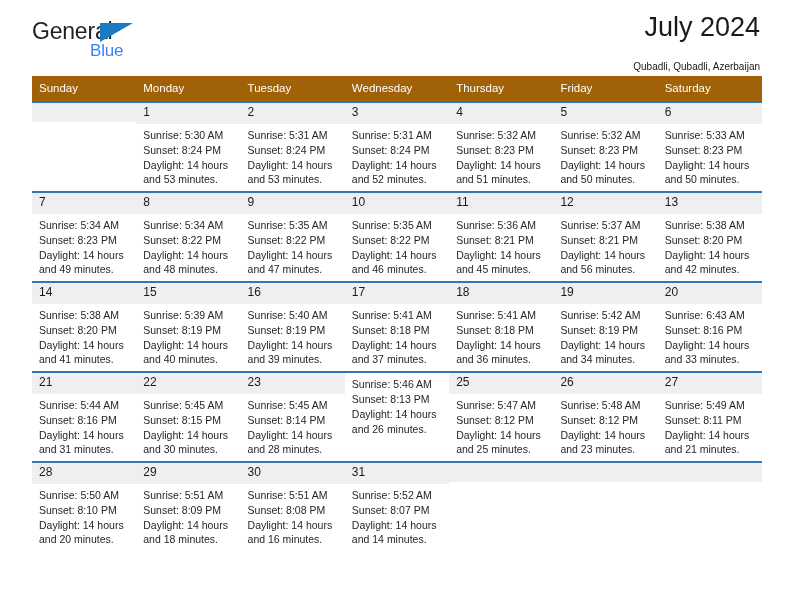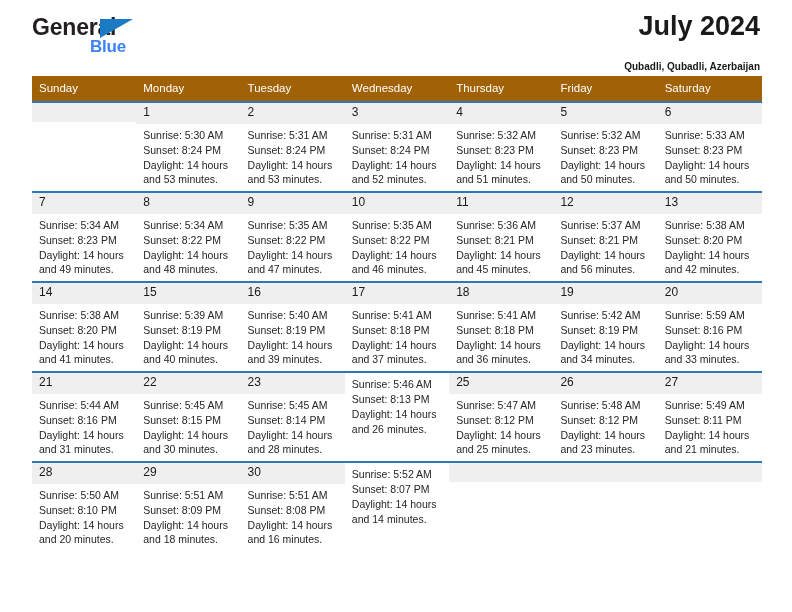--- a/index.html
+++ b/index.html
@@ -19,26 +19,25 @@
     position: relative;
     width: 792px;
     height: 612px;
     box-sizing: border-box;
     padding: 0 32px;
   }
 
   
   .header {
     display: flex;
-    align-items: center;
+    align-items: flex-end;
     justify-content: space-between;
     height: 72px;
     padding-top: 12px;
     box-sizing: border-box;
-    font-weight: bold;
   }
 
   .logo {
     position: relative;
     width: 130px;
     height: 52px;
     flex: 0 0 auto;
   }
   .logo-general {
     position: absolute;
@@ -353,21 +352,21 @@
           <div class="day-info">
             <div>Sunrise: 5:42 AM</div>
             <div>Sunset: 8:19 PM</div>
             <div>Daylight: 14 hours</div>
             <div>and 34 minutes.</div>
           </div>
         </div>
       <div class="day">
           <div class="day-num">20</div>
           <div class="day-info">
-            <div>Sunrise: 5:59 AM</div>
+            <div>Sunrise: 6:43 AM</div>
             <div>Sunset: 8:16 PM</div>
             <div>Daylight: 14 hours</div>
             <div>and 33 minutes.</div>
           </div>
         </div>
     </div>
 
     <div class="week">
       <div class="day">
           <div class="day-num">21</div>
@@ -455,20 +454,21 @@
       <div class="day">
           <div class="day-num">30</div>
           <div class="day-info">
             <div>Sunrise: 5:51 AM</div>
             <div>Sunset: 8:08 PM</div>
             <div>Daylight: 14 hours</div>
             <div>and 16 minutes.</div>
           </div>
         </div>
       <div class="day">
+          <div class="day-num">31</div>
           <div class="day-info">
             <div>Sunrise: 5:52 AM</div>
             <div>Sunset: 8:07 PM</div>
             <div>Daylight: 14 hours</div>
             <div>and 14 minutes.</div>
           </div>
         </div>
       <div class="day">
           <div class="day-num"></div>
           <div class="day-info">

